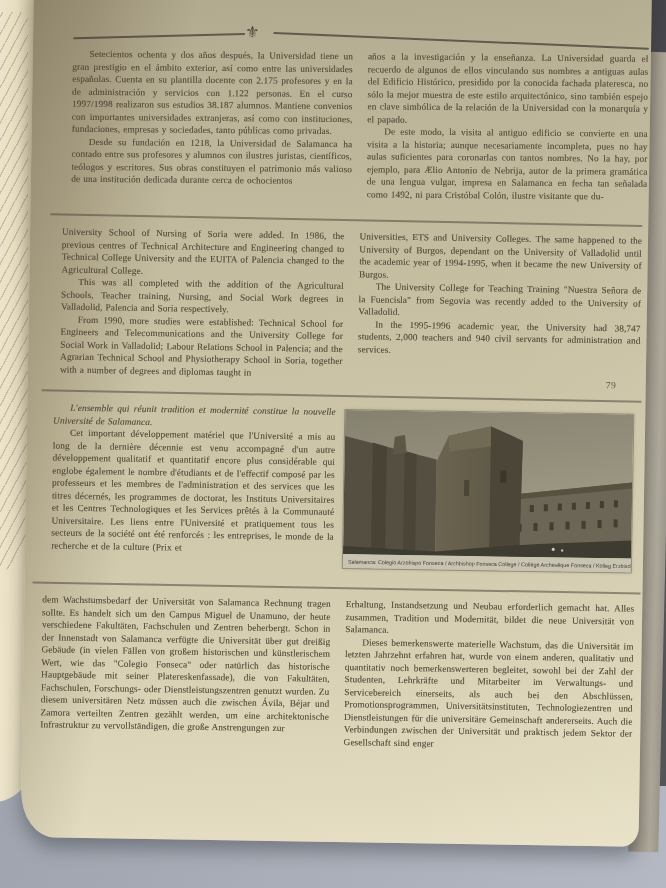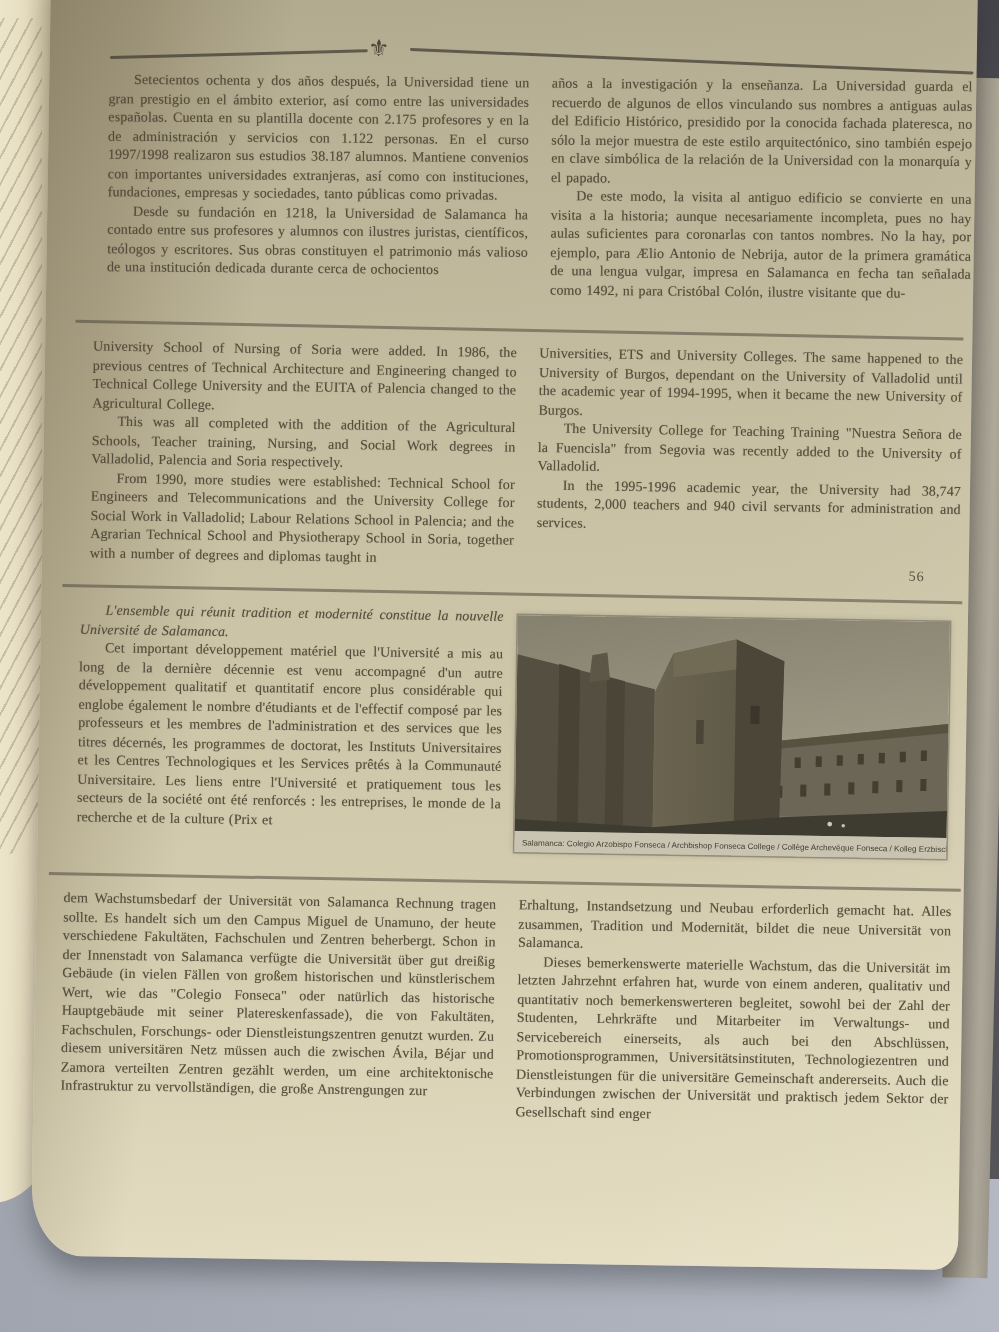--- a/index.html
+++ b/index.html
@@ -135,21 +135,21 @@
         <p class="indent">This was all completed with the addition of the Agricultural Schools, Teacher training, Nursing, and Social Work degrees in Valladolid, Palencia and Soria respectively.</p>
         <p class="indent">From 1990, more studies were established: Technical School for Engineers and Telecommunications and the University College for Social Work in Valladolid; Labour Relations School in Palencia; and the Agrarian Technical School and Physiotherapy School in Soria, together with a number of degrees and diplomas taught in</p>
       </div>
       <div class="col col-r">
         <p>Universities, ETS and University Colleges. The same happened to the University of Burgos, dependant on the University of Valladolid until the academic year of 1994-1995, when it became the new University of Burgos.</p>
         <p class="indent">The University College for Teaching Training "Nuestra Señora de la Fuencisla" from Segovia was recently added to the University of Valladolid.</p>
         <p class="indent">In the 1995-1996 academic year, the University had 38,747 students, 2,000 teachers and 940 civil servants for administration and services.</p>
       </div>
     </section>
 
-    <div class="page-number">56</div>
+    <div class="page-number">79</div>
 
     <div class="rule rule-2"></div>
 
     <section class="sec sec-fr">
       <div class="col col-l">
         <p class="indent">L'ensemble qui réunit tradition et modernité constitue la nouvelle Université de Salamanca.</p>
         <p class="indent">Cet important développement matériel que l'Université a mis au long de la dernière décennie est venu accompagné d'un autre développement qualitatif et quantitatif encore plus considérable qui englobe également le nombre d'étudiants et de l'effectif composé par les professeurs et les membres de l'administration et des services que les titres décernés, les programmes de doctorat, les Instituts Universitaires et les Centres Technologiques et les Services prêtés à la Communauté Universitaire. Les liens entre l'Université et pratiquement tous les secteurs de la société ont été renforcés : les entreprises, le monde de la recherche et de la culture (Prix et</p>
       </div>
       <div class="col col-r"></div>
     </section>

